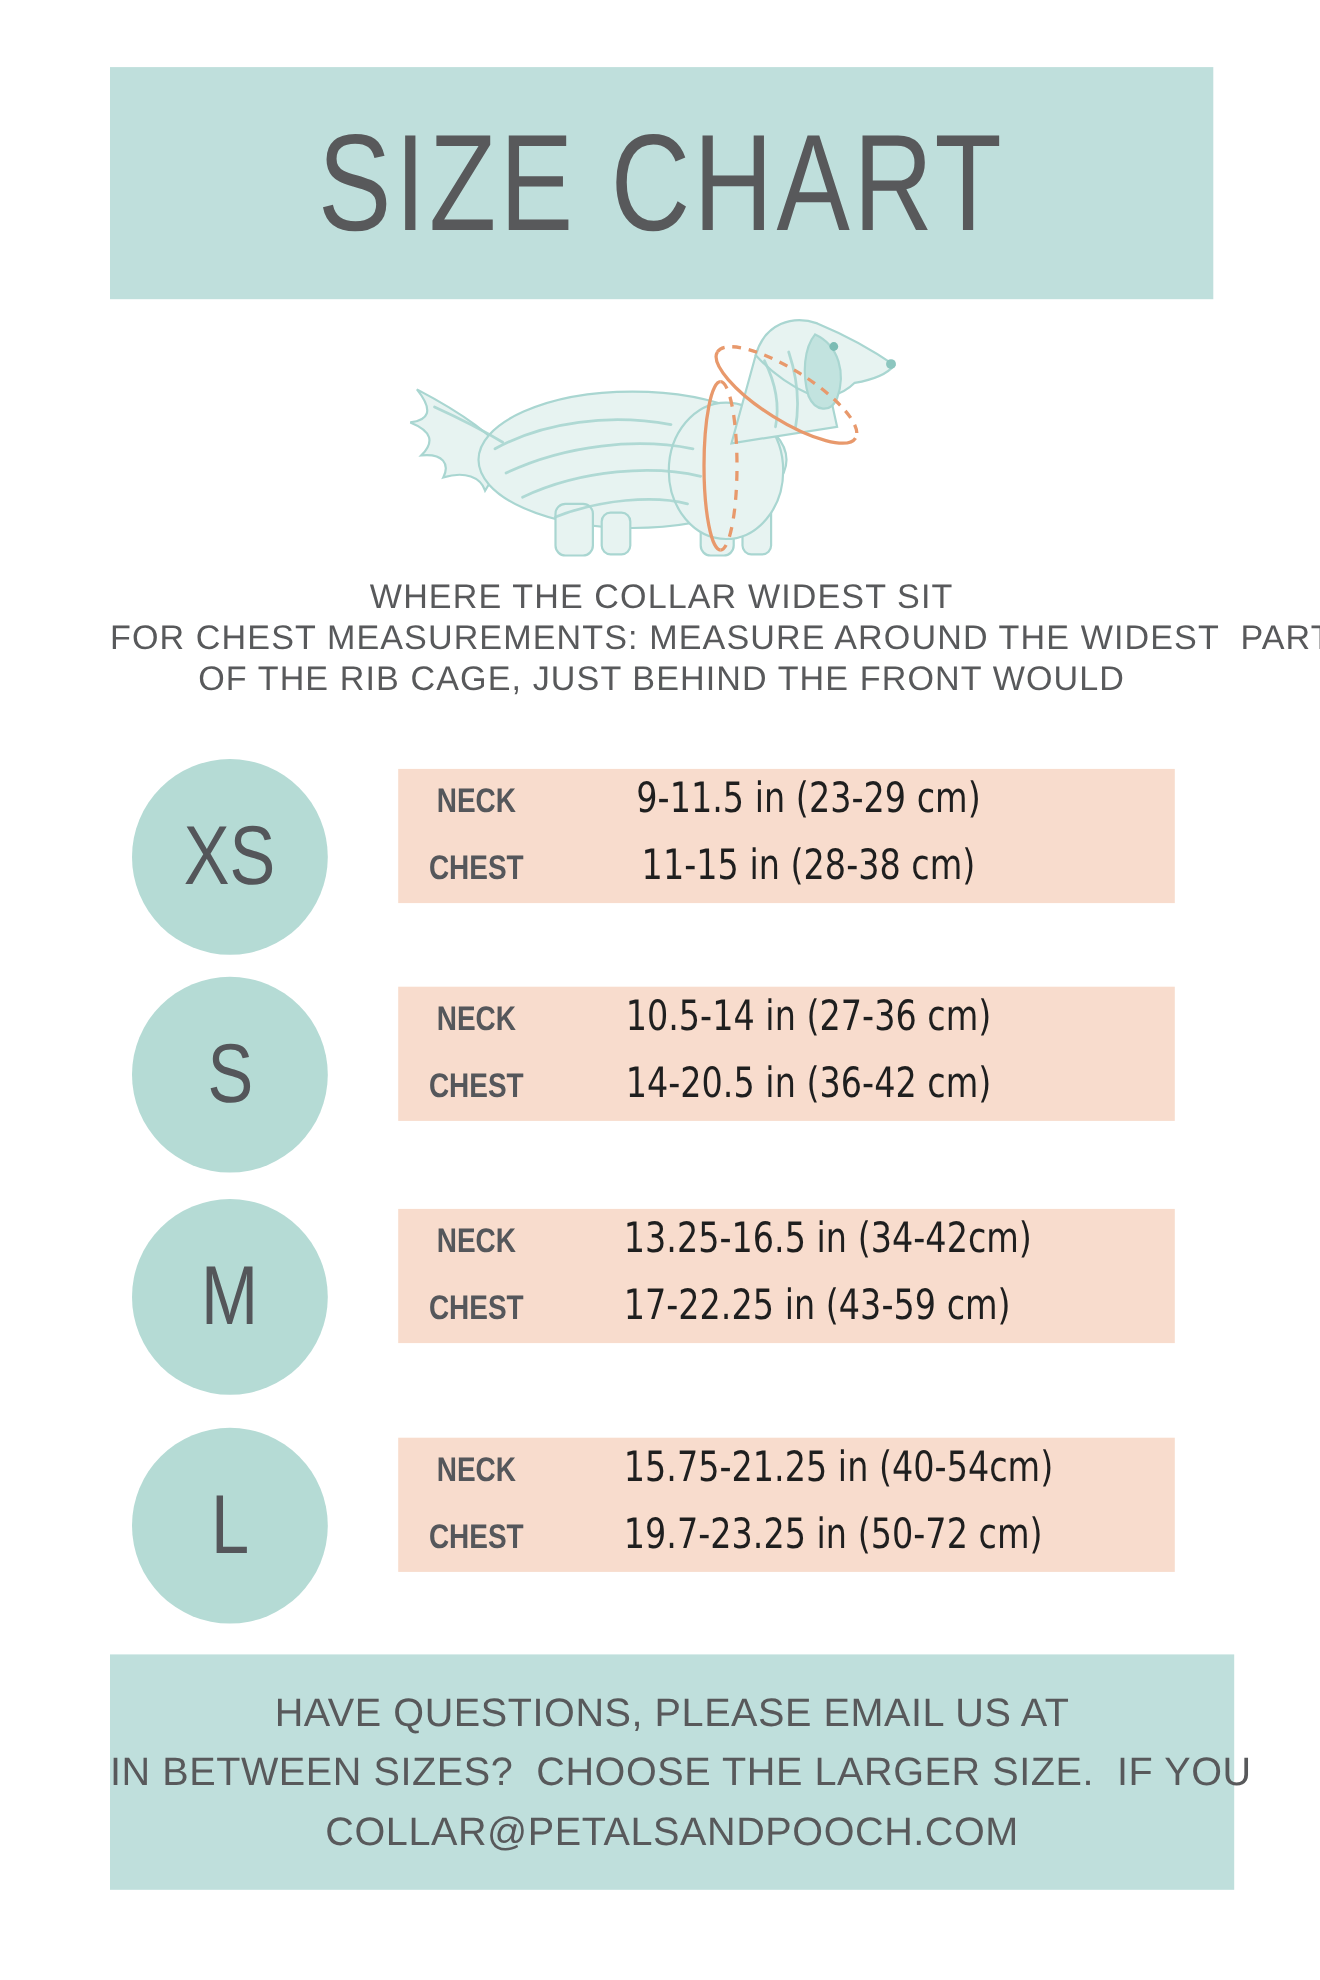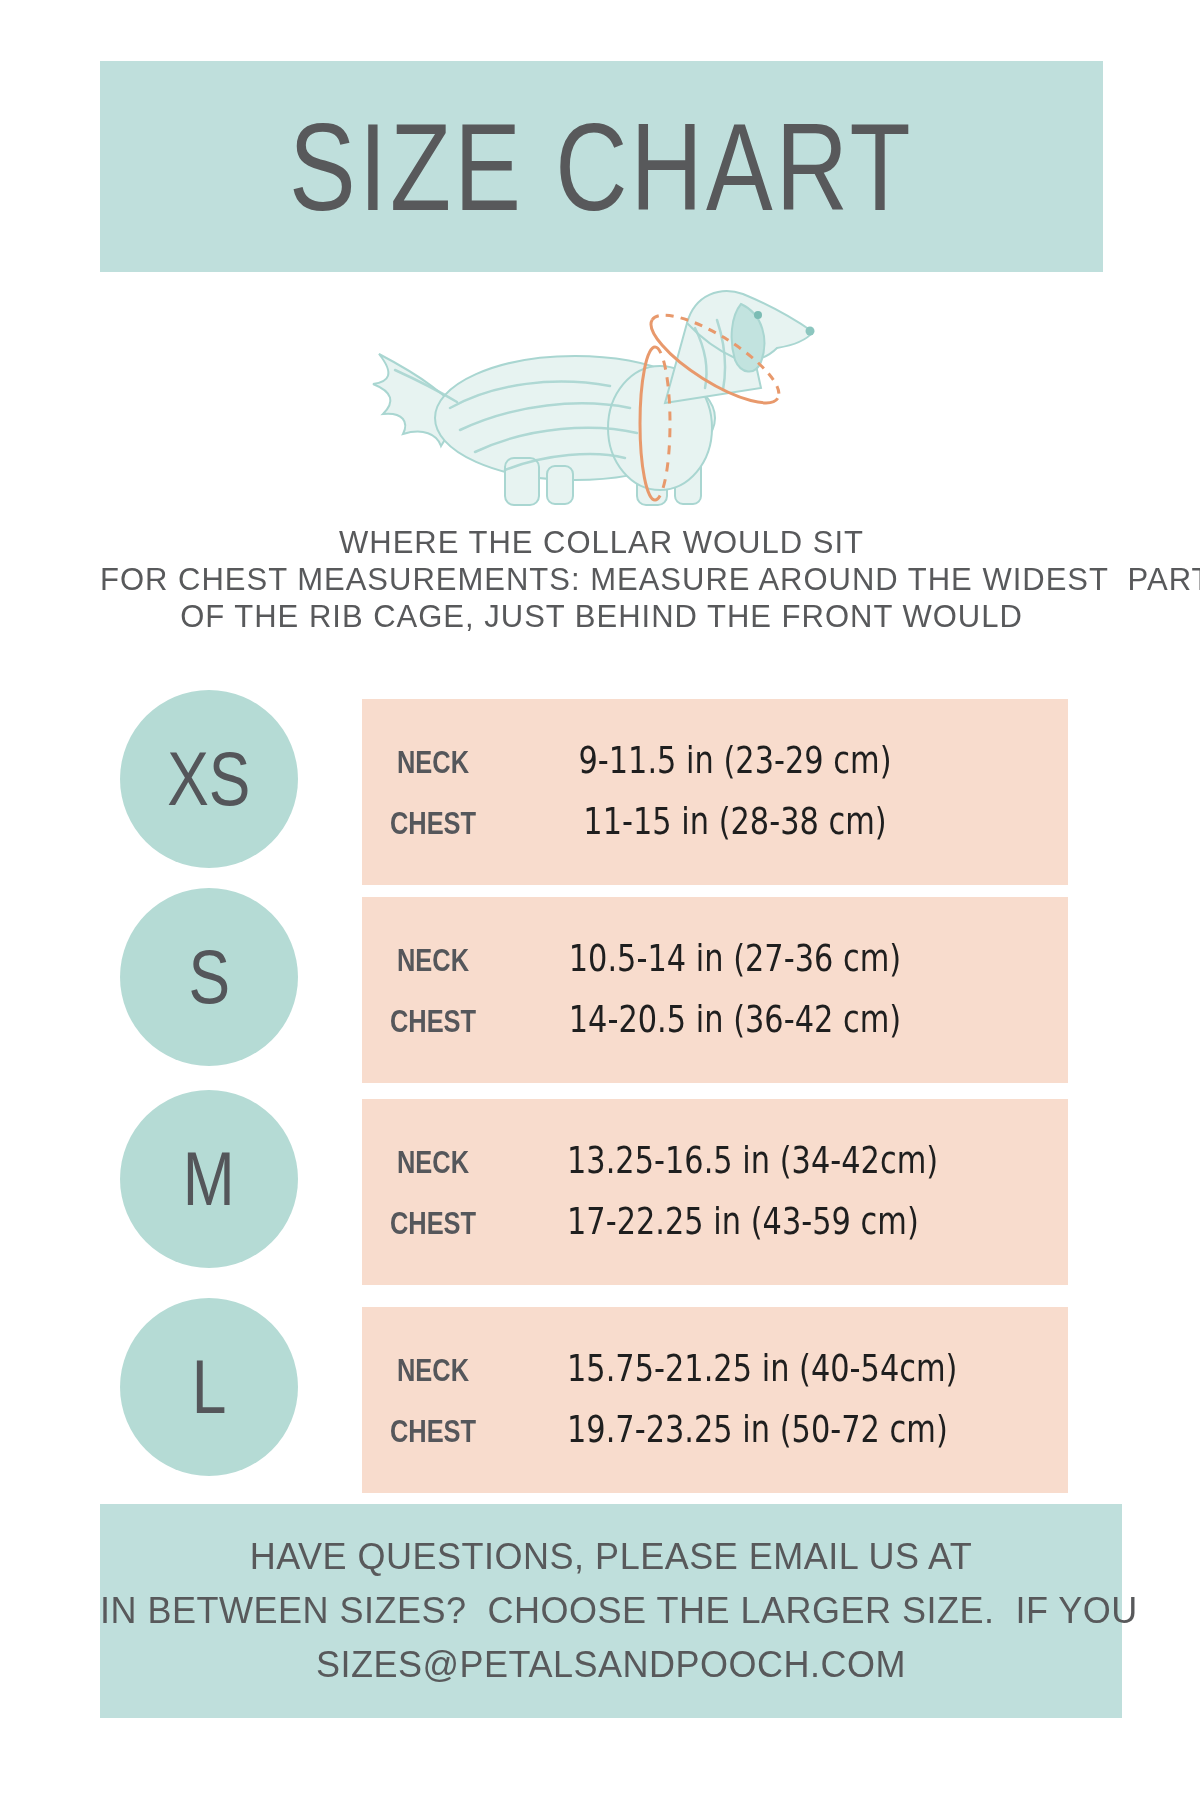--- a/index.html
+++ b/index.html
@@ -29,22 +29,22 @@
   
   .instructions{left:100px;top:524px;width:1003px;text-align:center;
     font-size:31px;line-height:37px;letter-spacing:1px;color:var(--text_dark);}
   .instr-line{white-space:pre;}
   
   .size-row{left:0;width:1200px;height:178px;}
   .circle{position:absolute;left:120px;top:0;width:178px;height:178px;border-radius:50%;
     background:var(--teal_circle);display:flex;align-items:center;justify-content:center;}
   .circle-label{font-size:76px;color:#54565a;display:inline-block;transform:scaleX(.82);
     transform-origin:50% 50%;line-height:1;}
-  .size-box{position:absolute;left:362px;top:9px;width:706px;height:186px;background:var(--peach_box);
-    display:flex;flex-direction:column;justify-content:center;gap:6px;}
+  .size-box{position:absolute;left:362px;top:9px;width:706px;height:122px;background:var(--peach_box);
+    display:flex;flex-direction:column;justify-content:flex-start;gap:6px;}
   .measure-row{display:flex;align-items:baseline;line-height:52px;}
   .measure-lbl{margin-left:11px;width:120px;text-align:center;font-size:31px;font-weight:bold;
     color:#55575b;display:inline-block;transform:scaleX(.82);transform-origin:50% 50%;white-space:pre;}
   .measure-val{margin-left:32px;width:420px;text-align:center;font-size:38px;color:var(--value_text);
     font-family:"DejaVu Sans",sans-serif;display:inline-block;transform:scaleX(.80);
     transform-origin:50% 50%;white-space:pre;}
   
   .banner-bottom{left:100px;top:1504px;width:1022px;height:214px;background:var(--teal_banner);
     display:flex;flex-direction:column;justify-content:center;text-align:center;
     font-size:36px;line-height:54px;letter-spacing:.5px;color:var(--text_dark);}
@@ -100,21 +100,21 @@
       </g>
 
       <g transform="rotate(32 350 91)" stroke="var(--measure_orange)" stroke-width="3" fill="none">
         <path d="M276,91 A74,23 0 0 1 424,91" stroke-dasharray="8 7"></path>
         <path d="M424,91 A74,23 0 0 1 276,91"></path>
       </g>
     </svg>
   </div>
 
   <div class="abs instructions">
-    <div class="instr-line">WHERE THE COLLAR WOULD SIT</div>
+    <div class="instr-line">WHERE THE COLLAR WIDEST SIT</div>
     <div class="instr-line">FOR CHEST MEASUREMENTS: MEASURE AROUND THE WIDEST  PART</div>
     <div class="instr-line">OF THE RIB CAGE, JUST BEHIND THE FRONT WOULD</div>
   </div>
 
   <div class="abs size-row" style="top:690px">
     <div class="circle">
       <span class="circle-label">XS</span>
     </div>
     <div class="size-box">
       <div class="measure-row">
@@ -172,16 +172,16 @@
       <div class="measure-row">
         <span class="measure-lbl">CHEST</span>
         <span class="measure-val">19.7-23.25 in (50-72 cm)</span>
       </div>
     </div>
   </div>
 
   <div class="abs banner-bottom">
     <div class="footer-line">HAVE QUESTIONS, PLEASE EMAIL US AT</div>
     <div class="footer-line">IN BETWEEN SIZES?  CHOOSE THE LARGER SIZE.  IF YOU</div>
-    <div class="footer-line">SIZES@PETALSANDPOOCH.COM</div>
+    <div class="footer-line">COLLAR@PETALSANDPOOCH.COM</div>
   </div>
 
 </div>
 
 </body></html>

